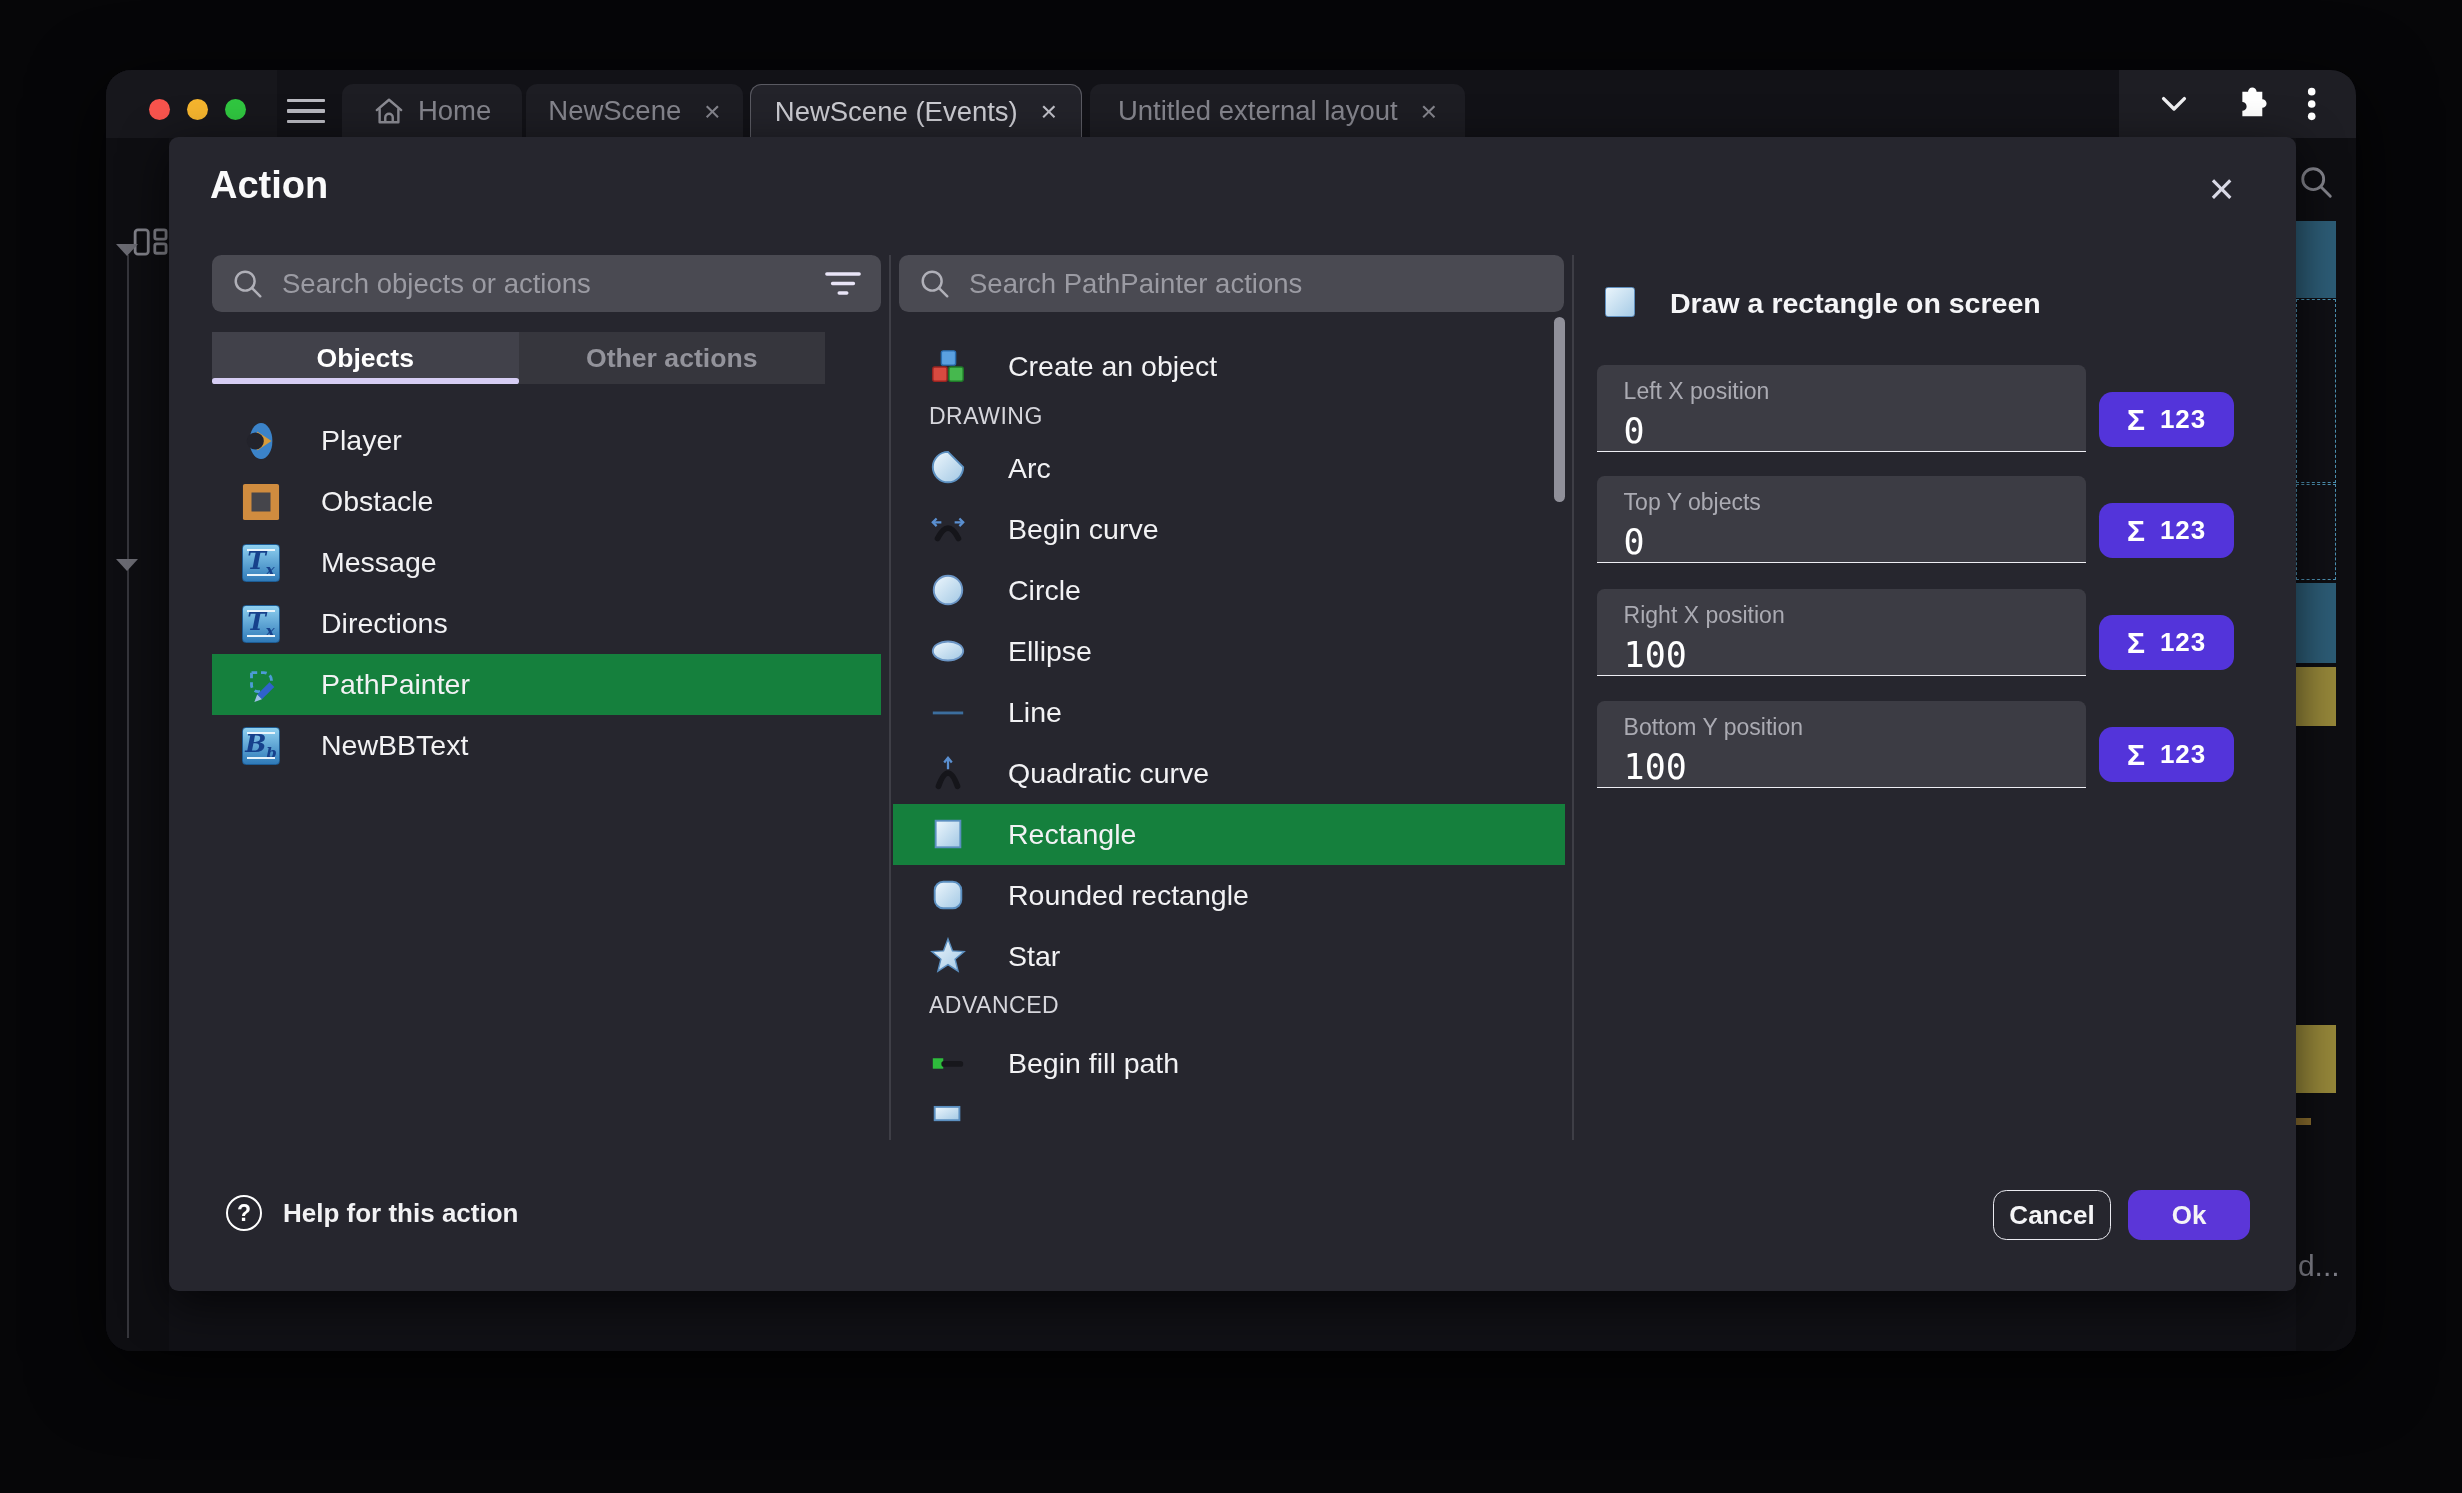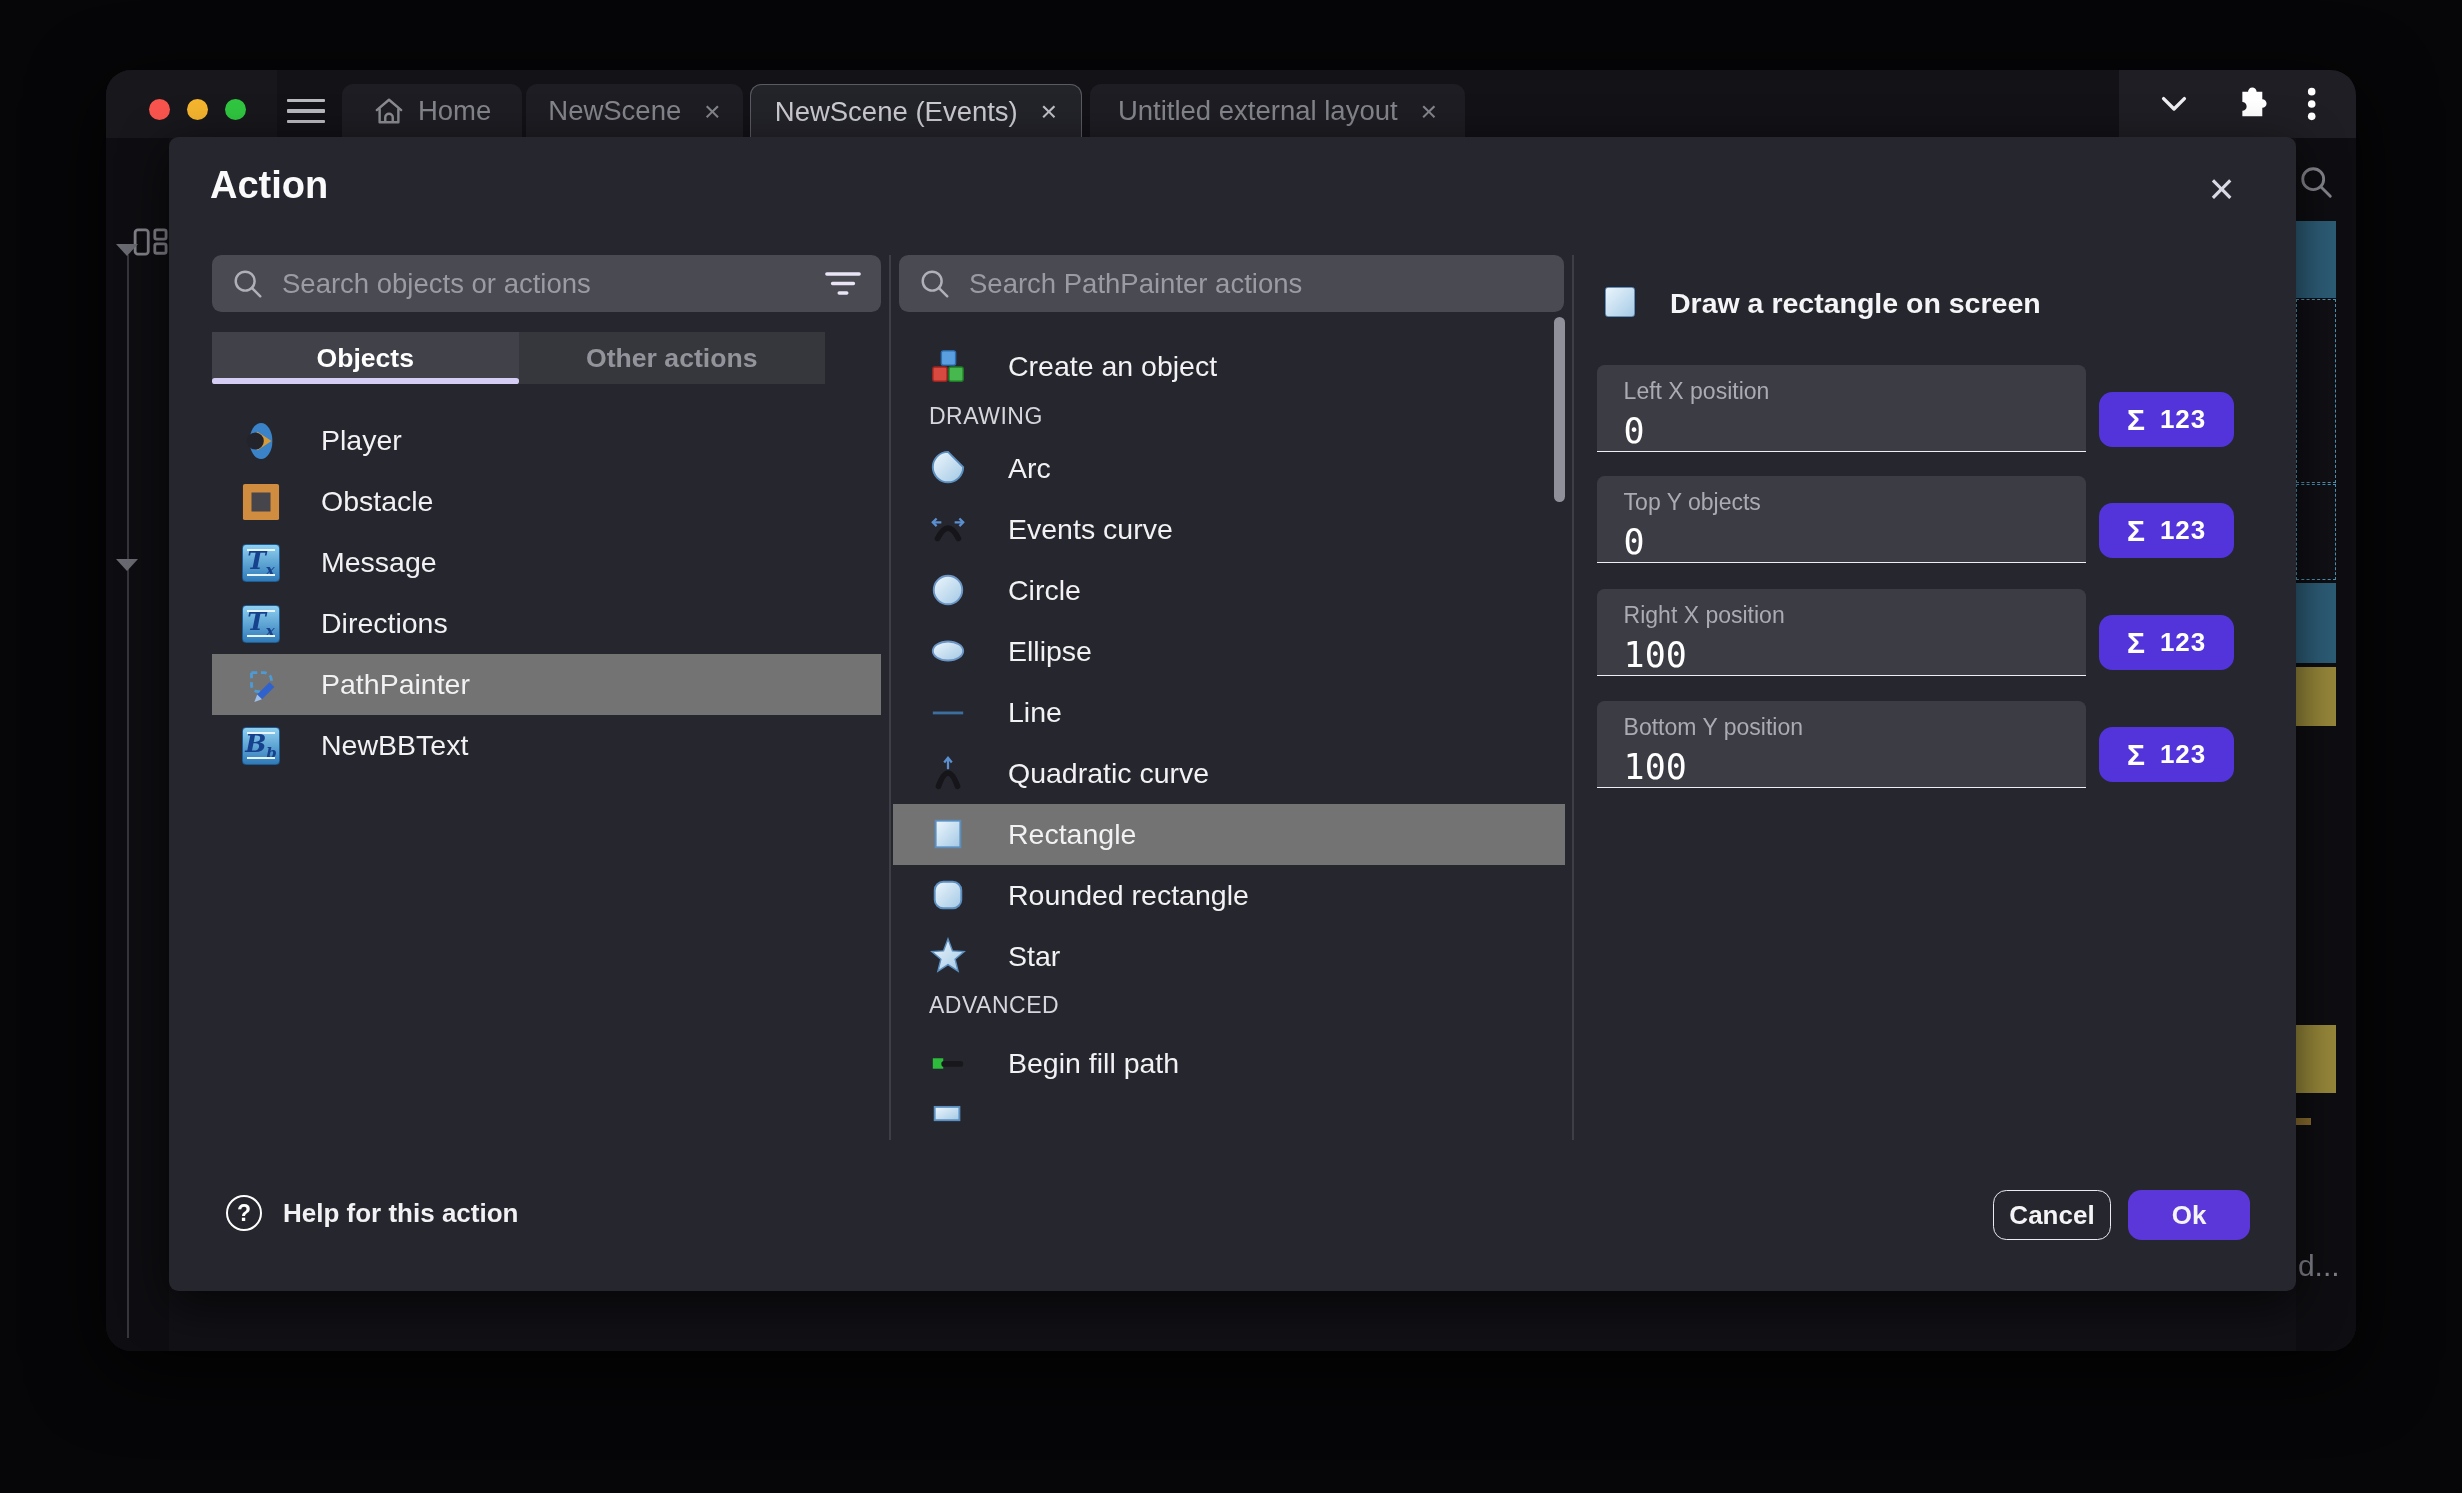--- a/index.html
+++ b/index.html
@@ -56,21 +56,21 @@
   .obj-tab { width:50%; display:flex; align-items:center; justify-content:center; font-size:26.6px; font-weight:bold; position:relative; }
   .obj-tab.active { background:#41414a; color:#ffffff; }
   .obj-tab.active::after { content:""; position:absolute; left:0; bottom:0; width:100%; height:5.7px; background:#d6cdf4; border-radius:2.8px; }
   .obj-tab.inactive { background:#36363d; color:#93939b; }
 
   .list { position:absolute; }
   .obj-list { left:43px; top:273px; width:669px; }
   .act-list { left:724px; top:199px; width:672px; height:804px; overflow:hidden; }
   .lrow { height:61px; display:flex; align-items:center; padding-left:30px; gap:41px; }
   .act-list .lrow { padding-left:36px; }
-  .lrow.selected { background:#737373; }
+  .lrow.selected { background:#15803d; }
   .lrow .ic { width:38px; height:38px; flex:0 0 38px; position:relative; }
   .lrow .lbl { font-size:28.5px; color:#f2f2f4; }
   .sec-header { height:30px; margin-top:4px; display:flex; align-items:center; padding-left:36px; font-size:23px; font-weight:normal; letter-spacing:0.5px; color:#d6d6dc; }
   .sec-gap { height:6.6px; }
   .sec-gap2 { height:12.3px; }
   .divider { position:absolute; top:118px; width:1.9px; height:885px; background:#3e3e46; }
   .div1 { left:720px; } .div2 { left:1403px; }
   .scroll-thumb { position:absolute; left:1385px; top:180px; width:11.4px; height:185px; background:#90909a; border-radius:5.7px; }
 
   
@@ -303,21 +303,21 @@
         <span class="lbl">Arc</span>
       </div>
       <div class="lrow">
         <span class="ic">
             <svg width="38" height="38" viewBox="0 0 40 40">
               <path d="M9,30 Q20,8 31,30" fill="none" stroke="#15151a" stroke-width="6" stroke-linecap="round"></path>
               <path d="M4,13 h9 M27,13 h9" stroke="#5a8fd0" stroke-width="2.4"></path>
               <path d="M8,9 L4,13 L8,17 M32,9 L36,13 L32,17" fill="none" stroke="#5a8fd0" stroke-width="2.4"></path>
             </svg>
           </span>
-        <span class="lbl">Events curve</span>
+        <span class="lbl">Begin curve</span>
       </div>
       <div class="lrow">
         <span class="ic">
             <svg width="38" height="38" viewBox="0 0 40 40">
               <circle cx="20" cy="20" r="15" fill="url(#pb)" stroke="#6a94c4" stroke-width="2"></circle>
             </svg>
           </span>
         <span class="lbl">Circle</span>
       </div>
       <div class="lrow">

